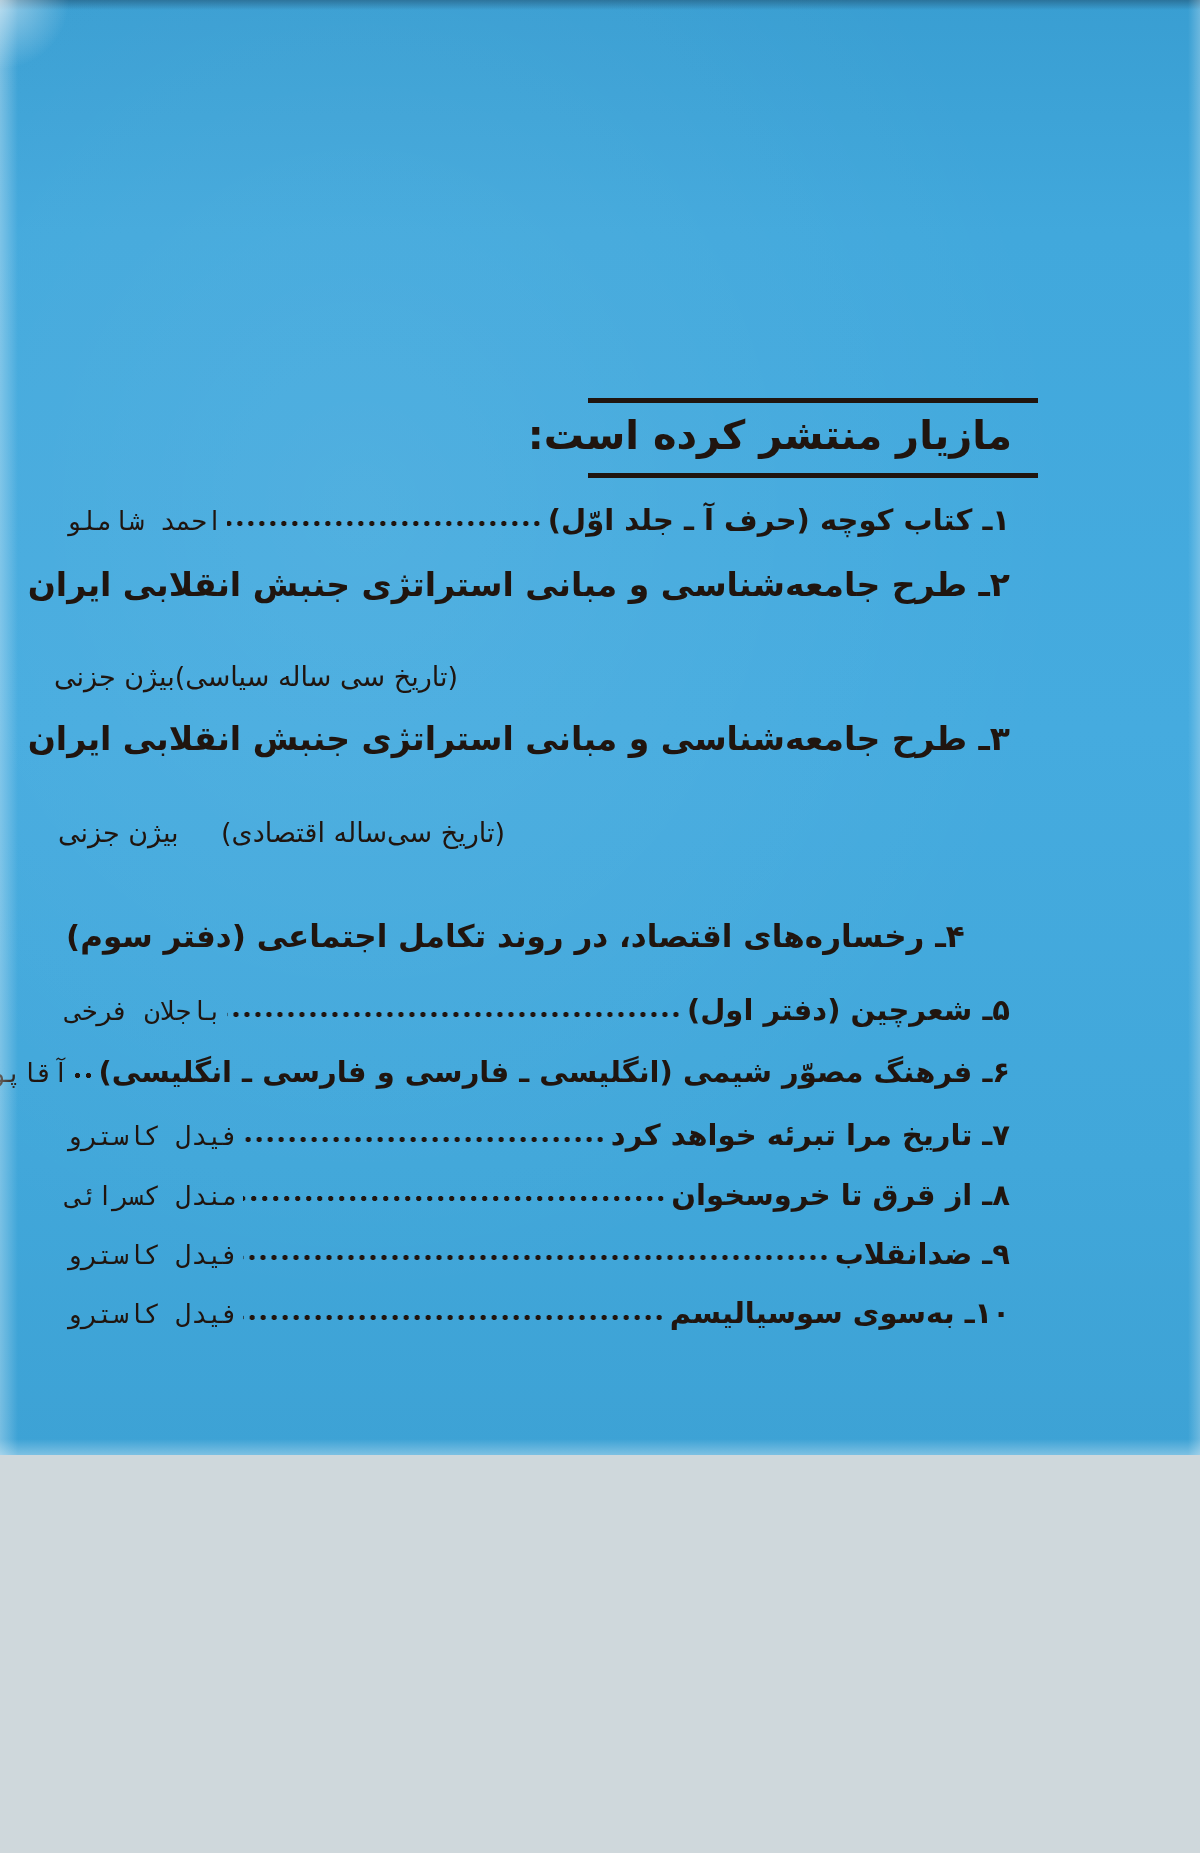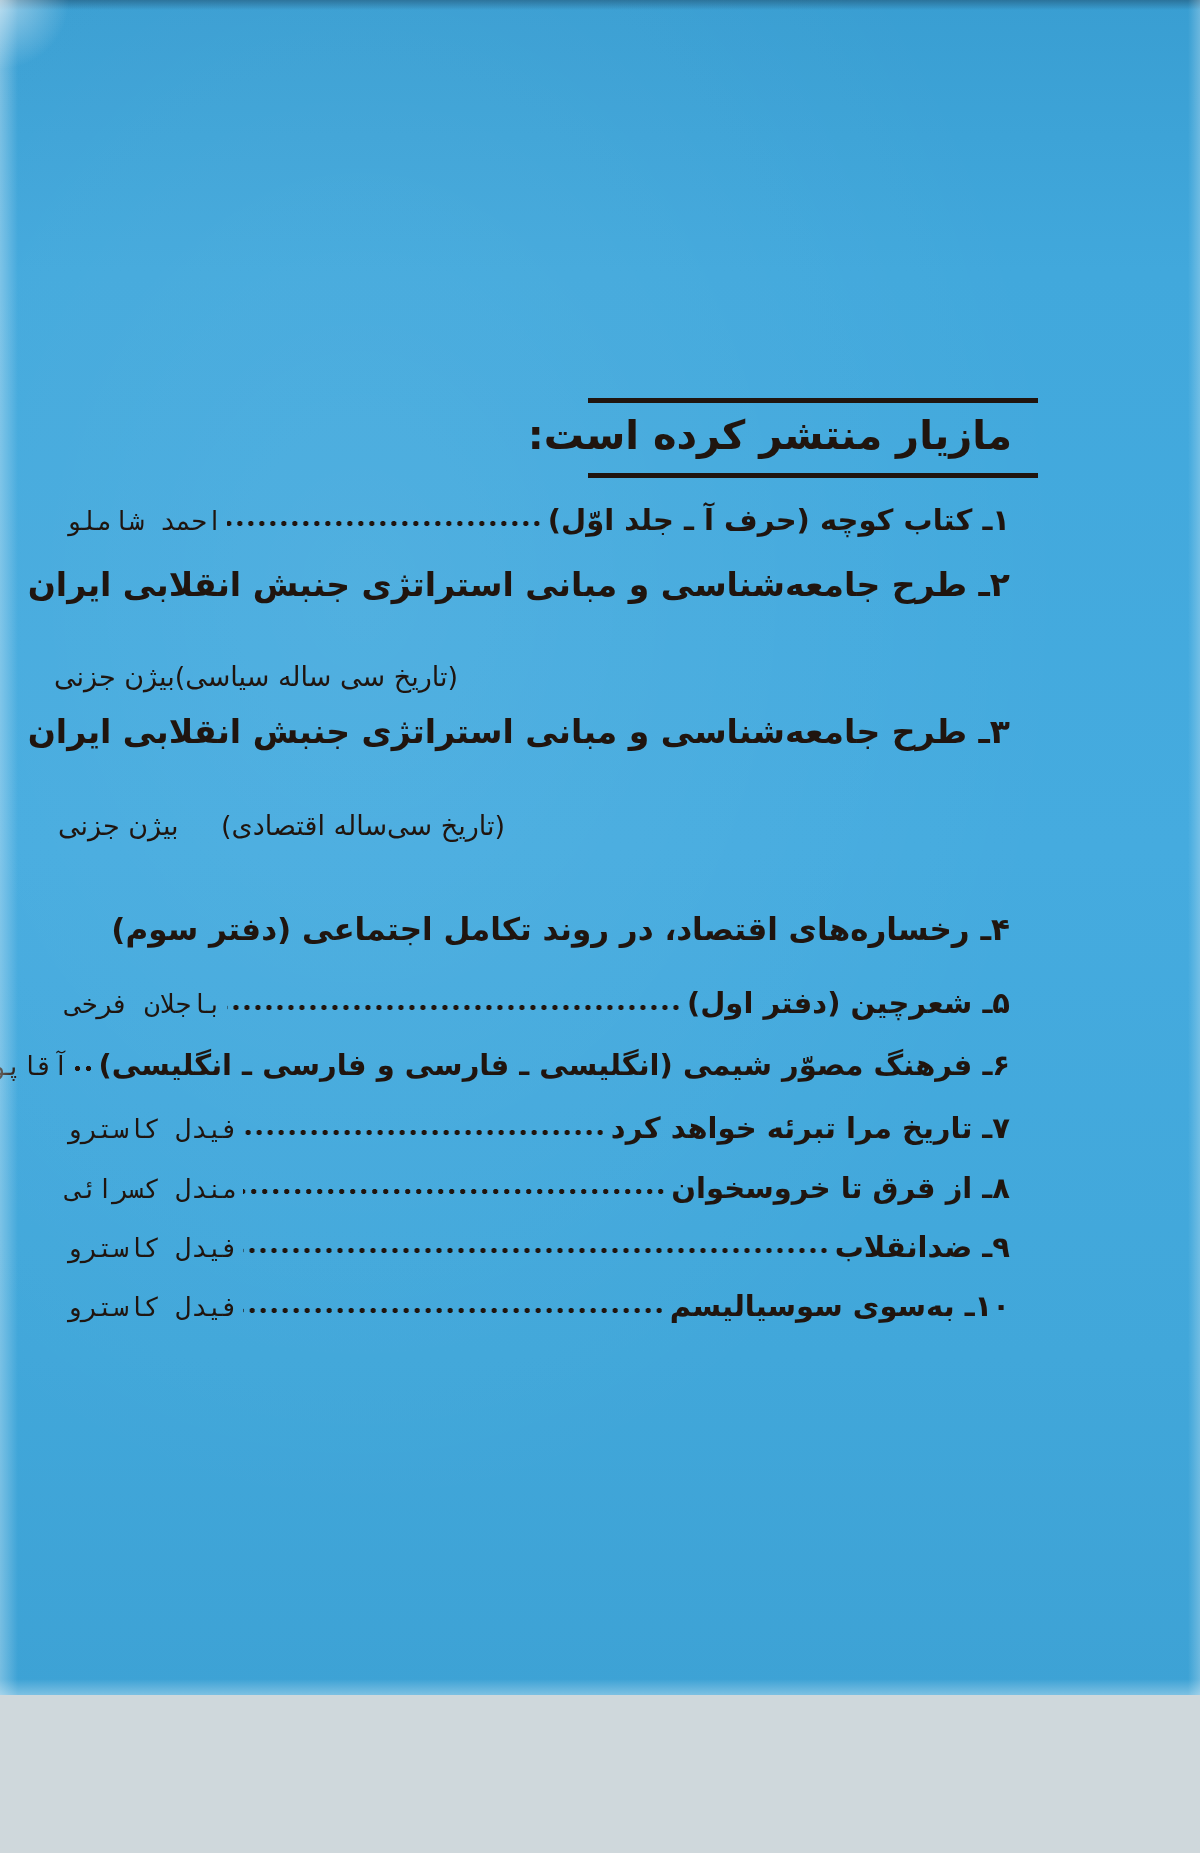--- a/index.html
+++ b/index.html
@@ -8,21 +8,21 @@
   }
   *{box-sizing:border-box;}
   html,body{margin:0;padding:0;}
   body{
     width:1200px;height:1853px;
     background:#cfd8dc;
     font-family:"DejaVu Sans",sans-serif;
   }
   .page{
     position:relative;
-    width:1200px;height:1695px;
+    width:1200px;height:1455px;
     overflow:hidden;
     color:var(--ink);
     direction:rtl;
     background:
       radial-gradient(ellipse at 30% 35%, rgba(255,255,255,0.07), rgba(255,255,255,0) 60%),
       linear-gradient(180deg,#399ed2 0%, #41a8dc 16%, #45abdf 50%, #41a7da 80%, #3da2d5 100%);
   }
   
   .scan-edge-top{position:absolute;top:0;left:0;right:0;height:10px;
     background:linear-gradient(to bottom, rgba(25,62,88,0.45), rgba(25,62,88,0));pointer-events:none;}
@@ -72,21 +72,21 @@
     flex:1 1 auto;
     align-self:stretch;
     margin:0 5px;
     background-image:radial-gradient(circle, var(--ink) 2.4px, rgba(0,0,0,0) 2.9px);
     background-size:11px 11px;
     background-repeat:repeat-x;
     background-position:right bottom 12px;
     min-width:20px;
   }
 
-  .title-row{display:block;text-align:right;}
+  .title-row{display:block;text-align:left;}
   .title-row .title-big{font-weight:bold;white-space:nowrap;}
   .fs-33{font-size:33px;}
   .fs-31{font-size:31px;}
   .fs-25{font-size:25px;}
 
   .sub-row{
     display:flex;direction:rtl;
     justify-content:space-between;
     align-items:baseline;
     margin-left:-8px;
@@ -98,21 +98,21 @@
 
   .author-row{
     display:flex;direction:rtl;
     justify-content:flex-end; 
     margin-left:-4px;
   }
   .author-row .author{font-size:27px;white-space:nowrap;}
 
   
   .mt-22{margin-top:22px;} .mt-24{margin-top:24px;} .mt-34{margin-top:34px;}
-  .mt-30{margin-top:20px;padding-left:24px;} .mt-36{margin-top:36px;} .mt-46{margin-top:70px;}
+  .mt-30{margin-top:27px;padding-left:24px;} .mt-36{margin-top:36px;} .mt-46{margin-top:70px;}
   .mt-40{margin-top:40px;} .mt-20{margin-top:20px;} .mt-18{margin-top:18px;}
 </style>
 </head>
 <body>
 
 <div class="page">
 
   <div class="content">
 
     <div class="heading-block">

